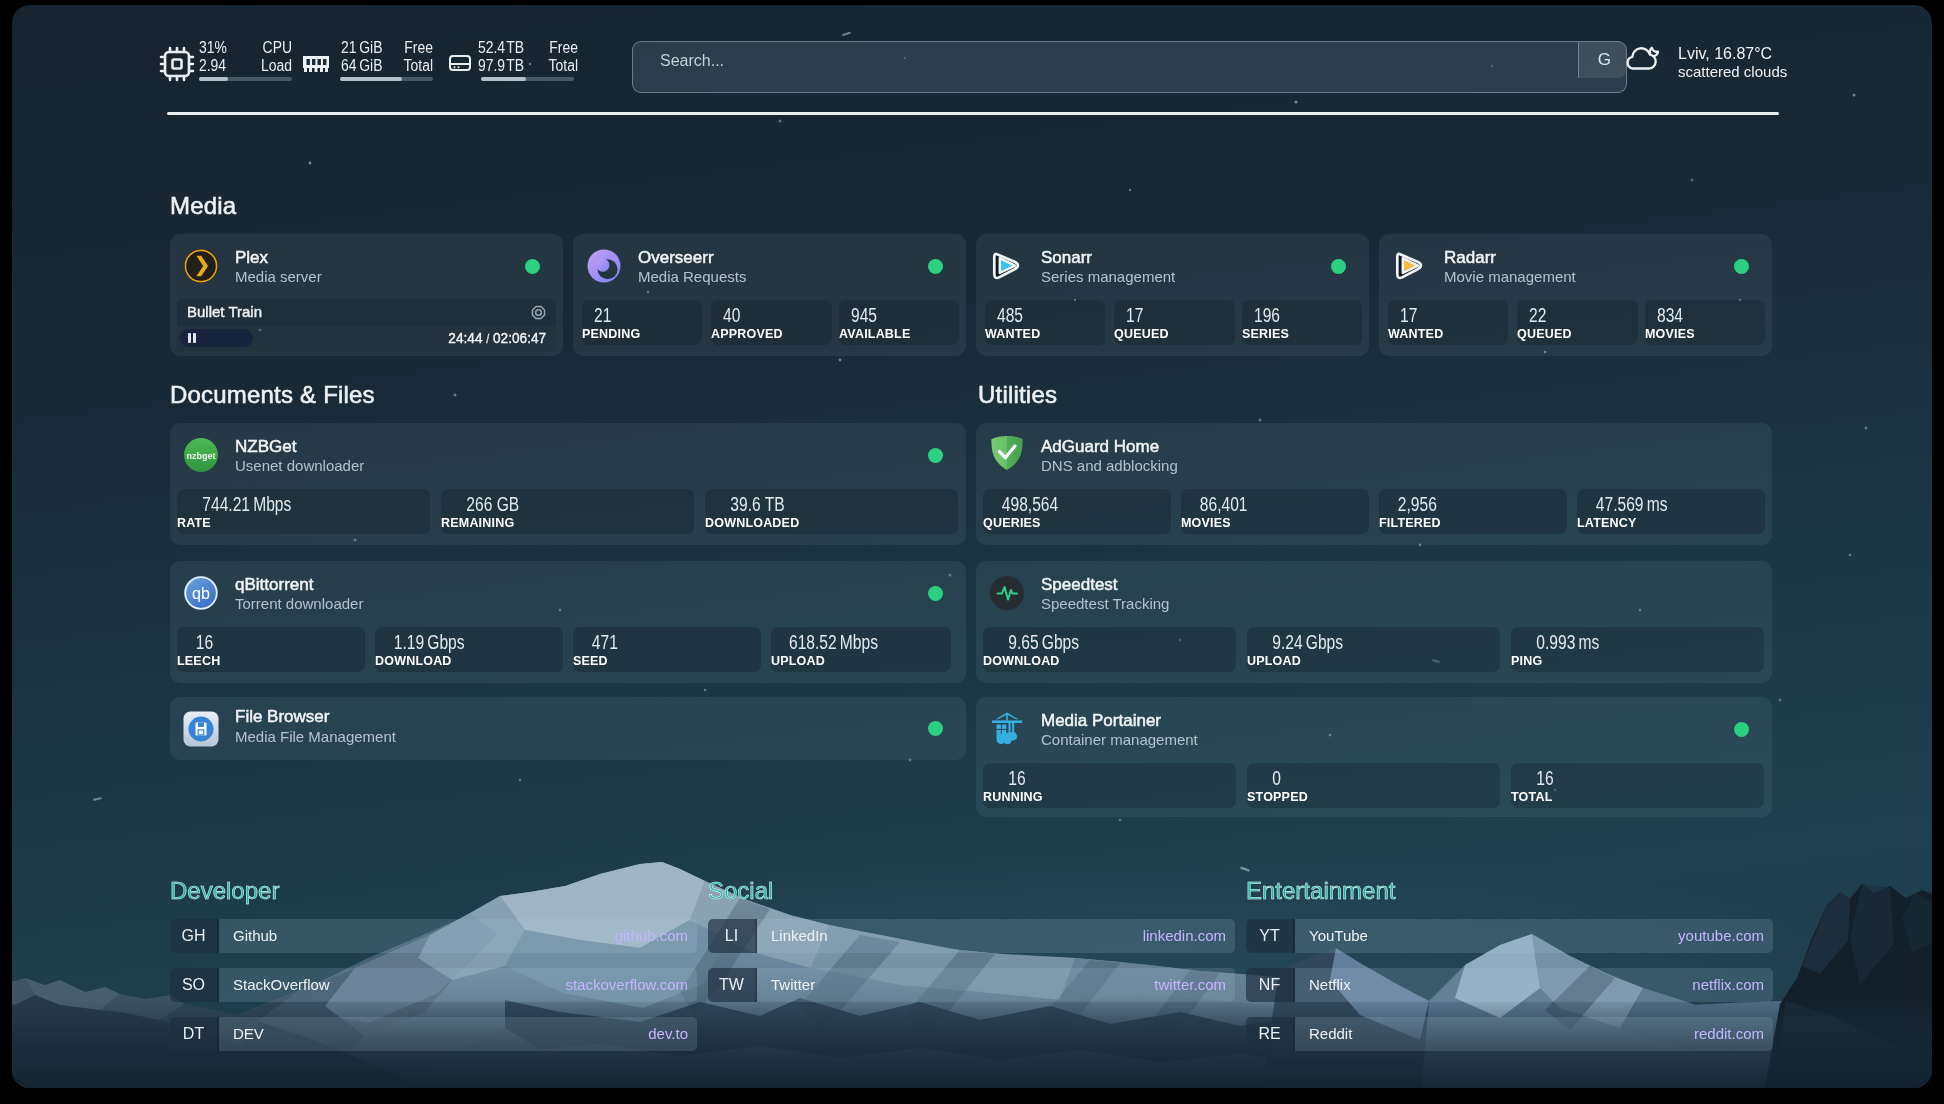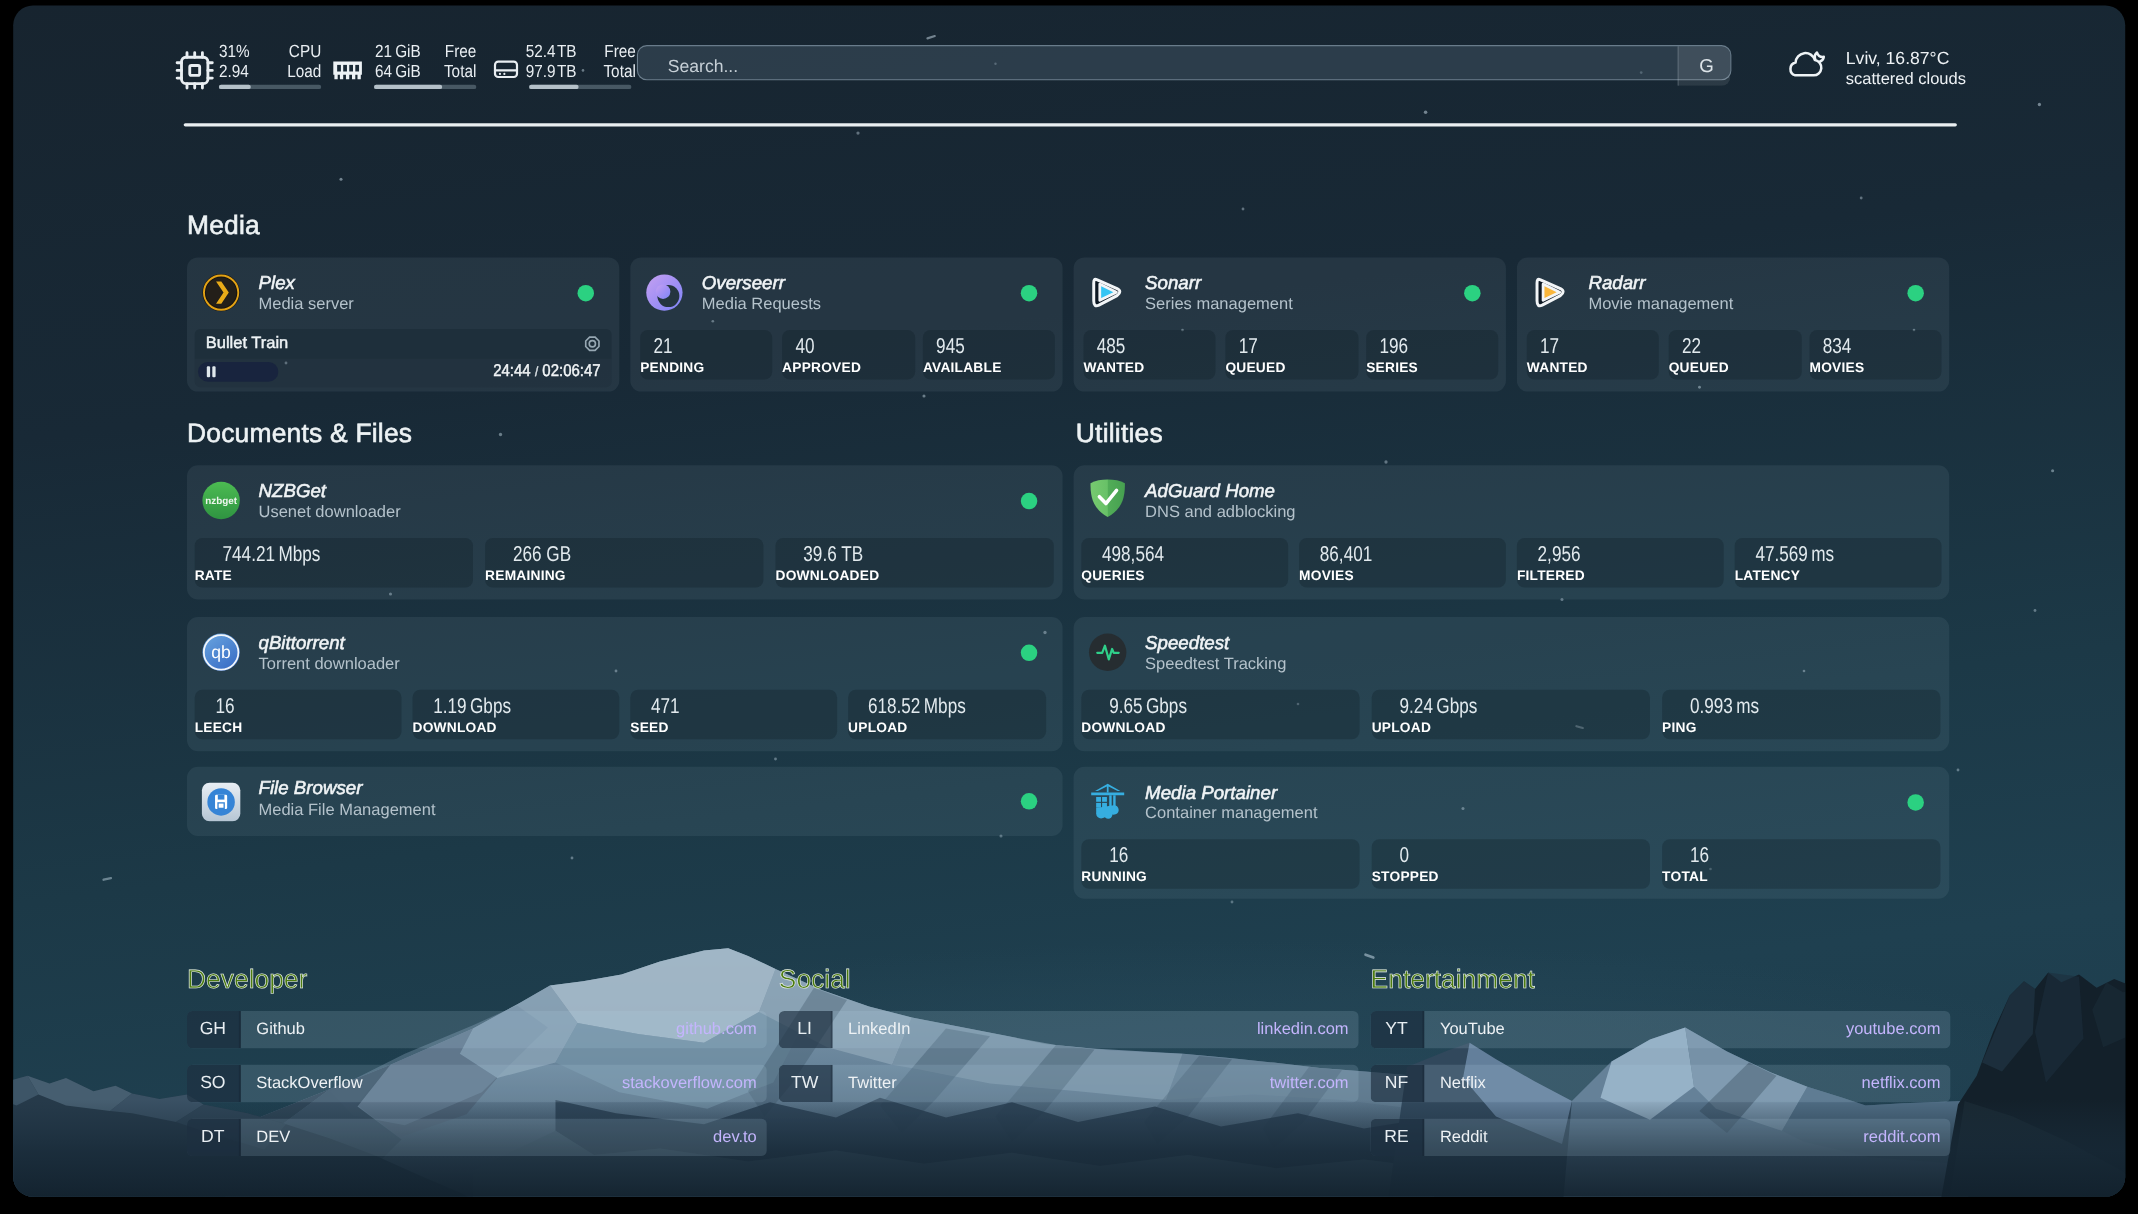--- a/index.html
+++ b/index.html
@@ -11,41 +11,41 @@
   background:linear-gradient(173deg,#17242f 0%, #182936 30%, #1c3947 62%, #1f4050 80%, #1d3c4c 100%);
 }
 .abs { position:absolute; }
 .bgsvg { position:absolute; left:-12px; top:-5px; width:1944px; height:1104px; }
 
 .tw { position:absolute; color:#e9eef2; font-size:16px; line-height:17.5px; transform:scaleX(0.87); transform-origin:0 50%; }
 .tw.r2 { transform-origin:100% 50%; }
 .pbar { position:absolute; height:4px; border-radius:2px; background:rgba(130,150,162,0.45); }
 .pbar > i { display:block; height:100%; border-radius:2px; background:#b4c0c8; }
 .search {
-  position:absolute; left:579px; top:41px; width:995px; height:32px;
+  position:absolute; left:632px; top:41px; width:995px; height:52px;
   border:1px solid rgba(170,190,205,0.5); border-radius:9px;
   background:rgba(64,82,97,0.52); color:#c6cfd6; font-size:16px;
 }
 .search .ph { position:absolute; left:27px; top:10px; }
 .search .gseg { position:absolute; right:0; top:0; width:48px; height:36px; border-radius:0 8px 8px 0; background:rgba(255,255,255,0.09); border-left:1px solid rgba(190,205,215,0.45); }
 .search .g { position:absolute; right:15px; top:8px; font-size:17px; color:#dde4e9; }
 .weather { position:absolute; left:1678px; top:45px; color:#eef2f5; }
 .weather .l1 { font-size:16px; line-height:18px; }
 .weather .l2 { font-size:15px; line-height:18px; }
 .hr { position:absolute; left:167px; top:112px; width:1612px; height:3px; background:rgba(245,250,252,0.95); border-radius:2px; }
 .h1 { position:absolute; color:#edf2f4; font-size:24px; font-weight:400; -webkit-text-stroke:0.55px #edf2f4; letter-spacing:0.2px; }
 .card { position:absolute; background:rgba(202,228,244,0.075); border-radius:10px; }
 .cicon { position:absolute; left:13px; top:14px; width:36px; height:36px; }
-.ct { position:absolute; left:65px; top:14px; font-size:17px; font-weight:400; -webkit-text-stroke:0.5px #f0f4f6; color:#f0f4f6;font-style:italic; }
+.ct { position:absolute; left:65px; top:14px; font-size:17px; font-weight:400; -webkit-text-stroke:0.5px #f0f4f6; color:#f0f4f6; }
 .cs { position:absolute; left:65px; top:34px; font-size:15px; color:#b4c2cb; }
 .dot { position:absolute; width:15px; height:15px; border-radius:50%; background:#2bd181; top:25px; }
 .stat { position:absolute; background:rgba(10,24,34,0.28); border-radius:7px; height:45px; top:66px; text-align:left; color:#e2eaee; }
 .sv { font-size:19.5px; line-height:23px; margin-top:4px; transform:scaleX(0.8); }
 .sl { font-size:12.5px; line-height:15px; font-weight:700; color:#fff; letter-spacing:0.2px; }
-.bkh { position:absolute; color:#4d7c0f; font-size:24px; font-weight:400; -webkit-text-stroke:0.55px #edf2f4; }
+.bkh { position:absolute; color:#14b8a6; font-size:24px; font-weight:400; -webkit-text-stroke:0.55px #edf2f4; }
 .brow { position:absolute; width:527px; height:34px; background:rgba(182,211,228,0.16); border-radius:5px; }
 .brow .ab { position:absolute; left:0; top:0; width:49px; height:34px; background:rgba(13,30,46,0.60); border-right:2px solid rgba(15,28,40,0.30); border-radius:5px 0 0 5px; color:#e8eef2; font-size:16px; font-weight:400; text-align:center; line-height:34px; }
 .brow .nm { position:absolute; left:63px; top:8px; font-size:15px; color:#eef2f5; }
 .brow .dm { position:absolute; right:9px; top:8px; font-size:15px; color:#c4b5fd; }
 </style>
 </head>
 <body>
 <div class="panel">
 <svg class="bgsvg" viewBox="0 0 1944 1104" preserveAspectRatio="none">
   <defs>

